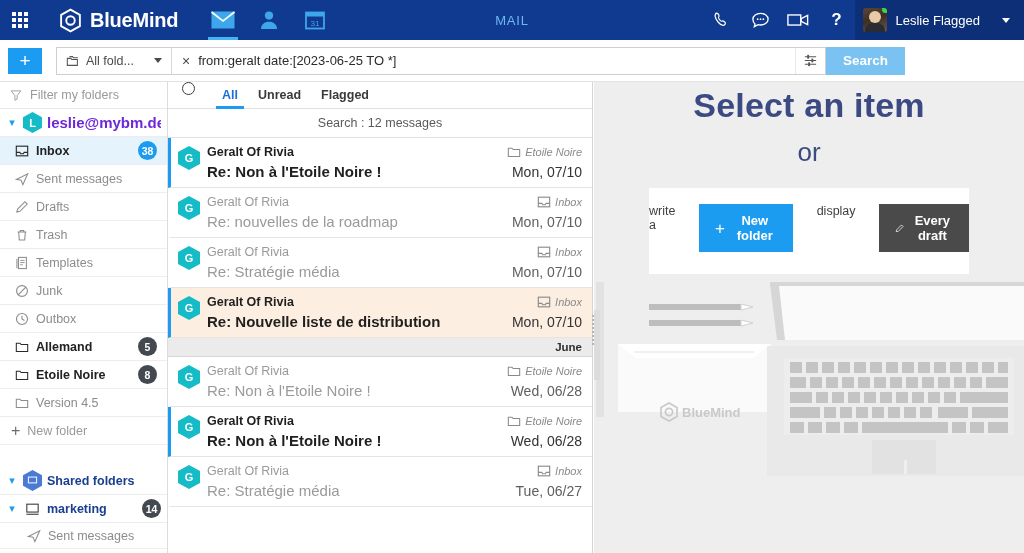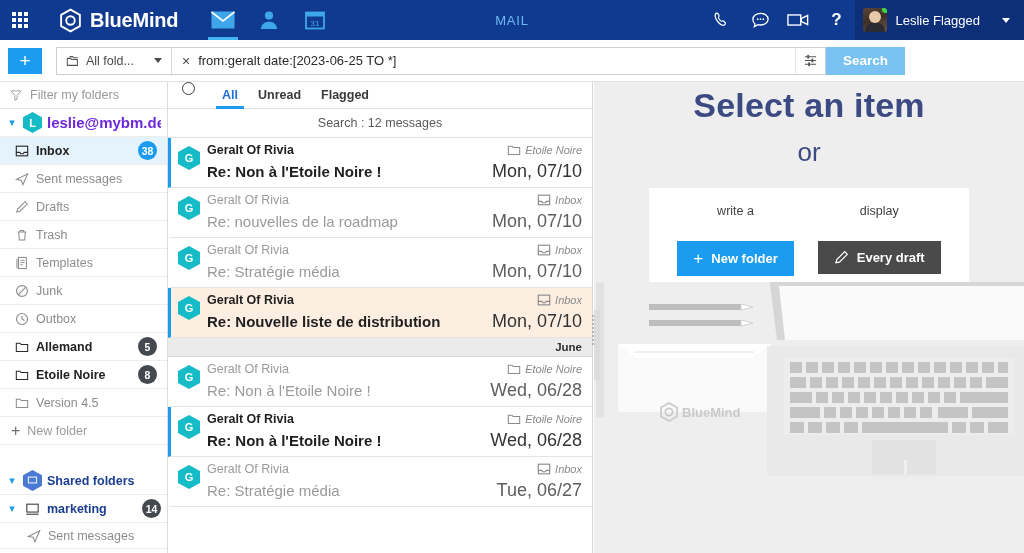--- a/index.html
+++ b/index.html
@@ -218,21 +218,21 @@
   }
   .msg-body { flex: 1; min-width: 0; display: flex; flex-direction: column; justify-content: center; gap: 4px; }
   .msg-line { display: flex; align-items: center; justify-content: space-between; gap: 10px; }
   .msg-from { font-size: 12.5px; color: #9a9a9a; white-space: nowrap; overflow: hidden; }
   .msg-subj { font-size: 15px; color: #9a9a9a; white-space: nowrap; overflow: hidden; }
   .msg.unread .msg-from, .msg.unread .msg-subj { color: #1f1f1f; font-weight: bold; }
   .msg-folder {
     font-size: 11px; color: #8a8a8a; font-style: italic; white-space: nowrap;
     display: flex; align-items: center; gap: 4px; flex: none;
   }
-  .msg-date { font-size: 18px; color: #5e5e5e; white-space: nowrap; flex: none; }
+  .msg-date { font-size: 14px; color: #5e5e5e; white-space: nowrap; flex: none; }
   .msg.unread .msg-date { color: #333; }
 
   .splitter {
     position: absolute; left: 590px; top: 305px; width: 6px; height: 50px;
     display: flex; align-items: center; justify-content: center; cursor: col-resize; z-index: 5;
   }
   .splitter i {
     width: 2px; height: 2px; background: #b4b4b4; display: block; margin: 1px 0;
   }
   .splitter-dots { display: flex; flex-direction: column; }
@@ -244,21 +244,21 @@
   }
   .rp-title {
     text-align: center; color: #3b4a82; font-size: 34px; font-weight: 700;
     margin-top: 4px; letter-spacing: 0.2px;
   }
   .rp-or { text-align: center; color: #3b4a82; font-size: 26px; font-weight: 300; margin-top: 12px; }
   .rp-card {
     width: 320px; margin: 20px auto 0; background: #fff; padding: 16px 0 22px;
     display: flex; justify-content: center; gap: 24px;
   }
-  .rp-col { display: flex; flex-direction: column; align-items: center; gap: 23px; }
+  .rp-col { display: flex; flex-direction: row; gap: 23px; }
   .rp-lbl { font-size: 12.5px; color: #3f3f3f; }
   .btn-new {
     background: #1b9cf0; color: #fff; font-size: 13px; font-weight: bold;
     padding: 9px 16px; display: flex; align-items: center; gap: 8px; cursor: pointer; border: none;
     font-family: "Liberation Sans", sans-serif;
   }
   .btn-draft {
     background: #4a4a4a; color: #fff; font-size: 13px; font-weight: bold;
     padding: 9px 16px; display: flex; align-items: center; gap: 8px; cursor: pointer; border: none;
     font-family: "Liberation Sans", sans-serif;

